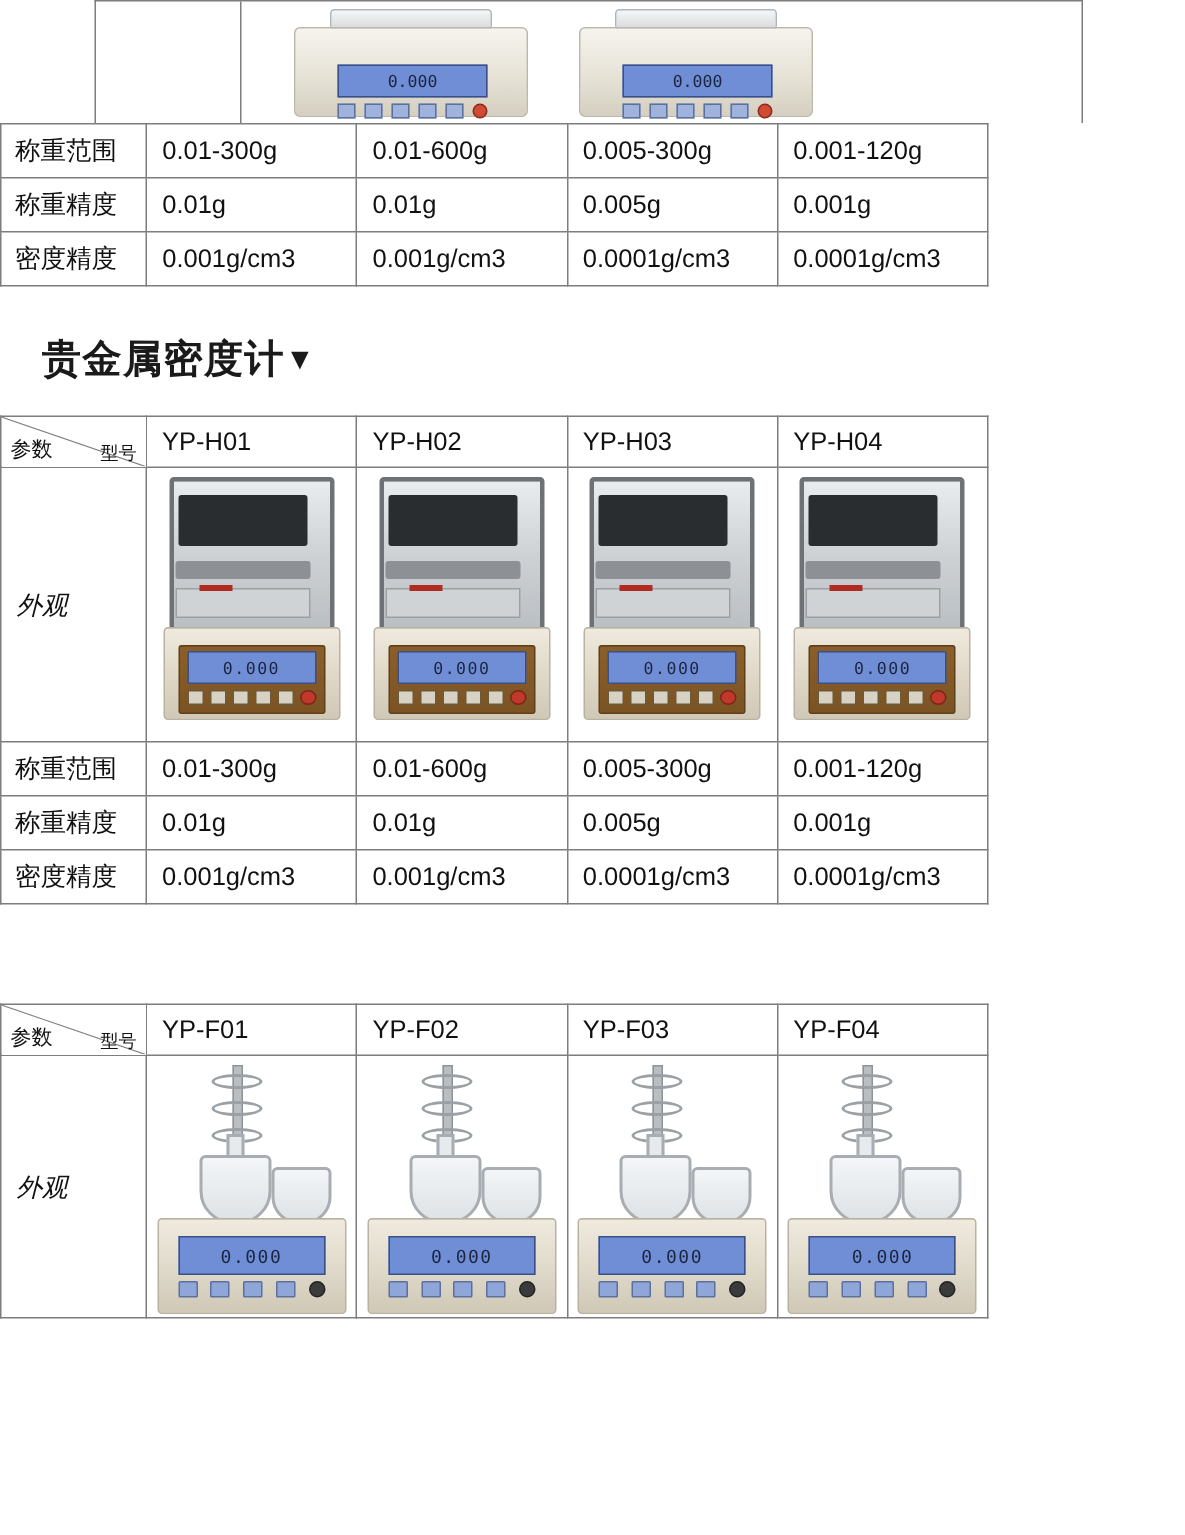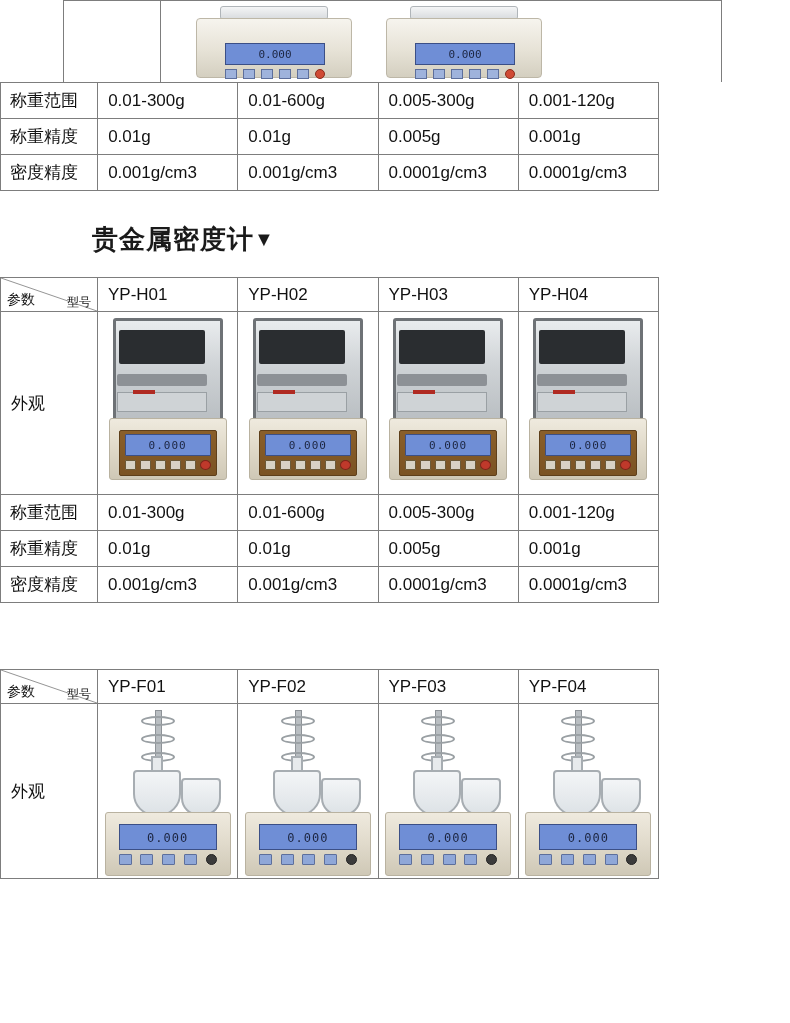--- a/index.html
+++ b/index.html
@@ -21,21 +21,21 @@
     height: 1023px;
     background: #fff;
   }
 
   
   .section-heading {
     font-size: 26px;
     font-weight: bold;
     color: #1a1a1a;
     letter-spacing: 1px;
-    padding-left: 92px;
+    padding-left: 28px;
     margin: 0;
     line-height: 1.2;
   }
   .section-heading .caret {
     font-size: 20px;
     vertical-align: 2px;
   }
 
   
   table.spec {
@@ -87,20 +87,21 @@
   }
   td.model-head {
     font-size: 18px;
     height: 51px;
     padding-left: 18px;
   }
   td.appearance-label {
     text-align: left;
     padding-left: 9px;
     font-size: 17px;
+    font-style: italic;
   }
 
   
   .prod-cell {
     padding: 0 !important;
     text-align: center;
     vertical-align: bottom;
     background: #fff;
   }
 

